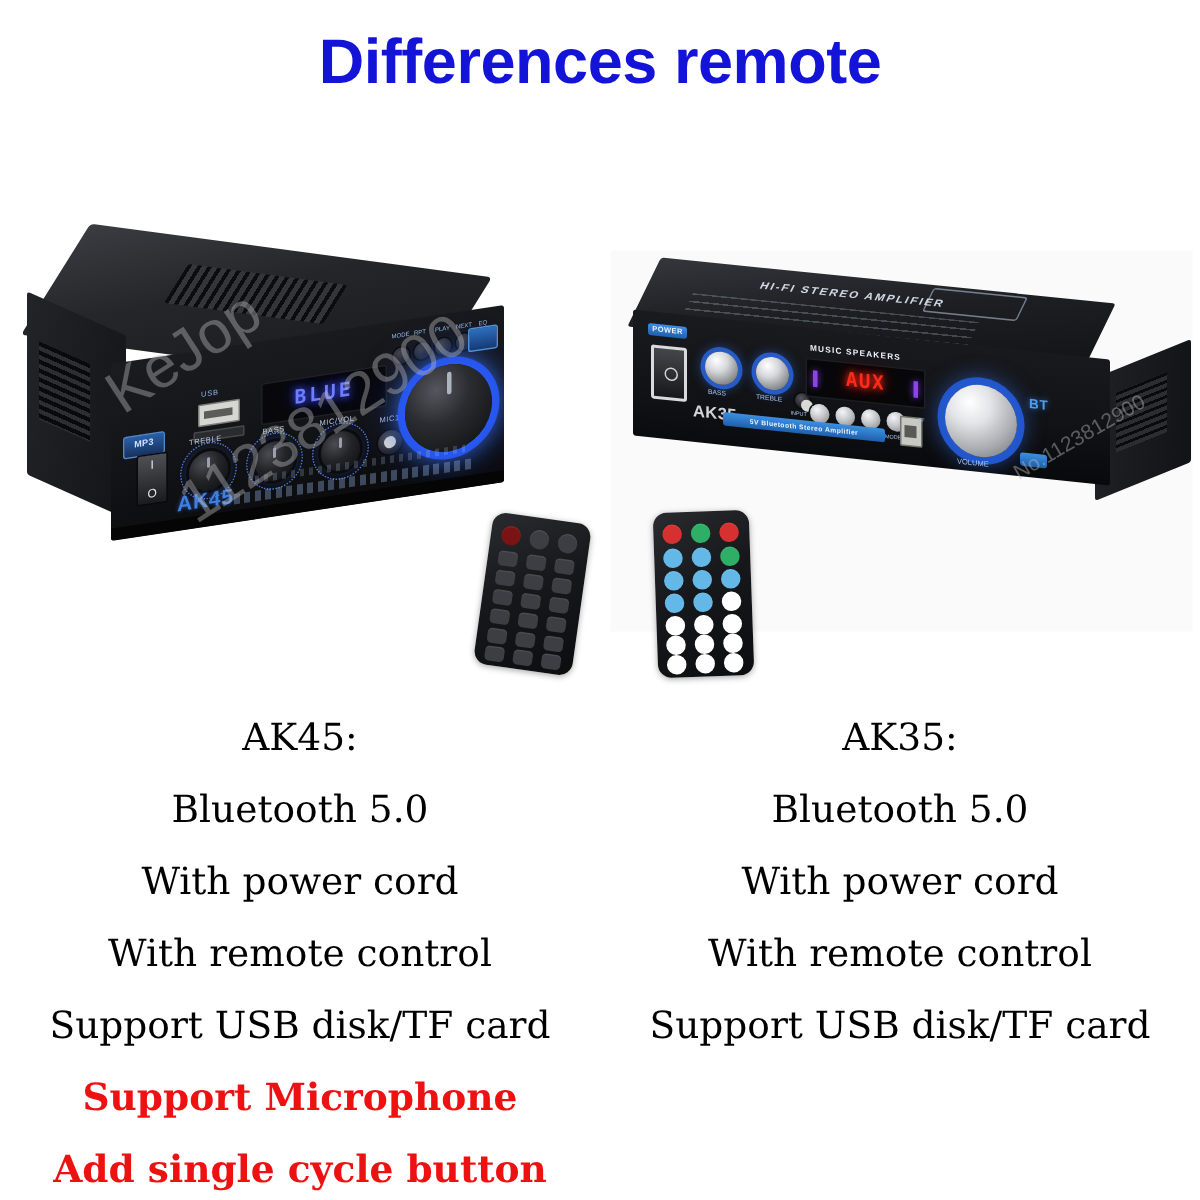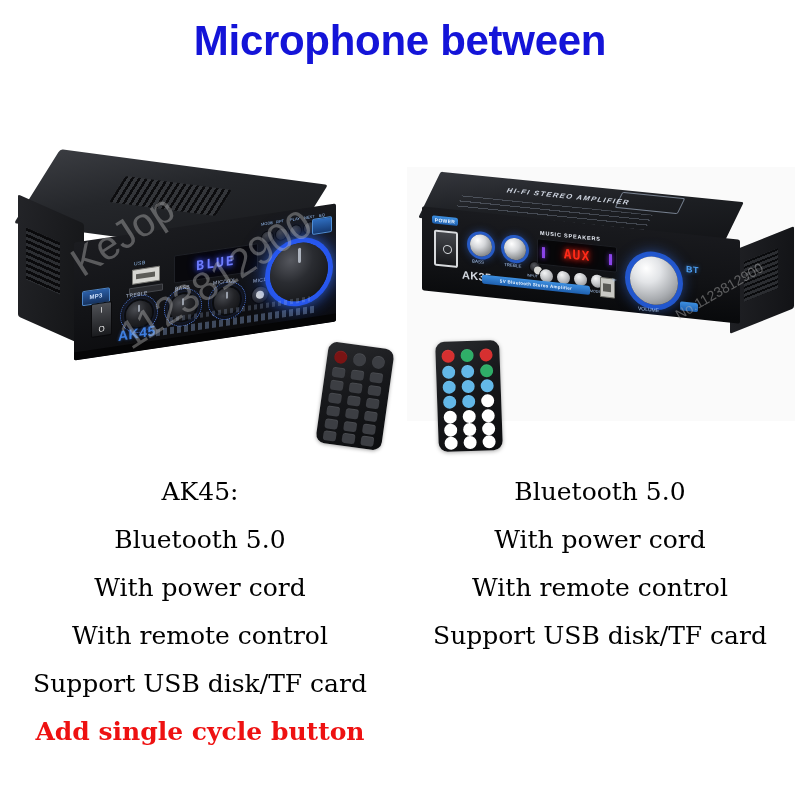--- a/index.html
+++ b/index.html
@@ -668,21 +668,21 @@
   }
   .spec-line.red {
     color: #ee1111;
     font-weight: bold;
   }
 </style>
 </head>
 <body>
 
 <div class="title-block">
-  <div class="title-line">Microphone between</div>
+  <div class="title-line">Differences remote</div>
 </div>
 
 <div class="products">
 
   <div class="panel-right"></div>
 
   <div class="ak45-wrap">
 
     <div class="ak45-top"></div>
     <div class="ak45-vents"></div>
@@ -869,23 +869,25 @@
 </div>
 
 <div class="cols">
 
   <div class="col col-left">
     <div class="spec-line">AK45:</div>
     <div class="spec-line">Bluetooth 5.0</div>
     <div class="spec-line">With power cord</div>
     <div class="spec-line">With remote control</div>
     <div class="spec-line">Support USB disk/TF card</div>
+    <div class="spec-line red">Support Microphone</div>
     <div class="spec-line red">Add single cycle button</div>
   </div>
 
   <div class="col col-right">
+    <div class="spec-line">AK35:</div>
     <div class="spec-line">Bluetooth 5.0</div>
     <div class="spec-line">With power cord</div>
     <div class="spec-line">With remote control</div>
     <div class="spec-line">Support USB disk/TF card</div>
   </div>
 
 </div>
 
 </body></html>

